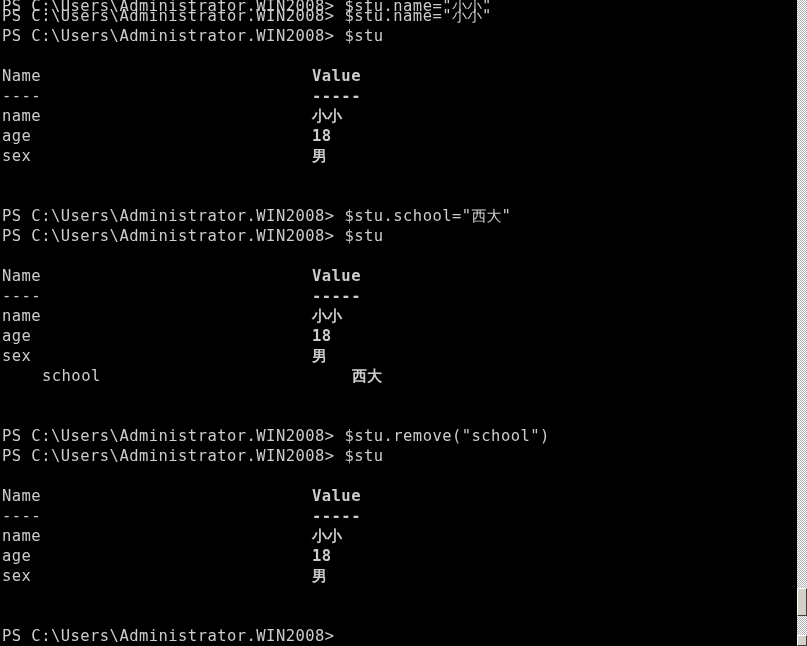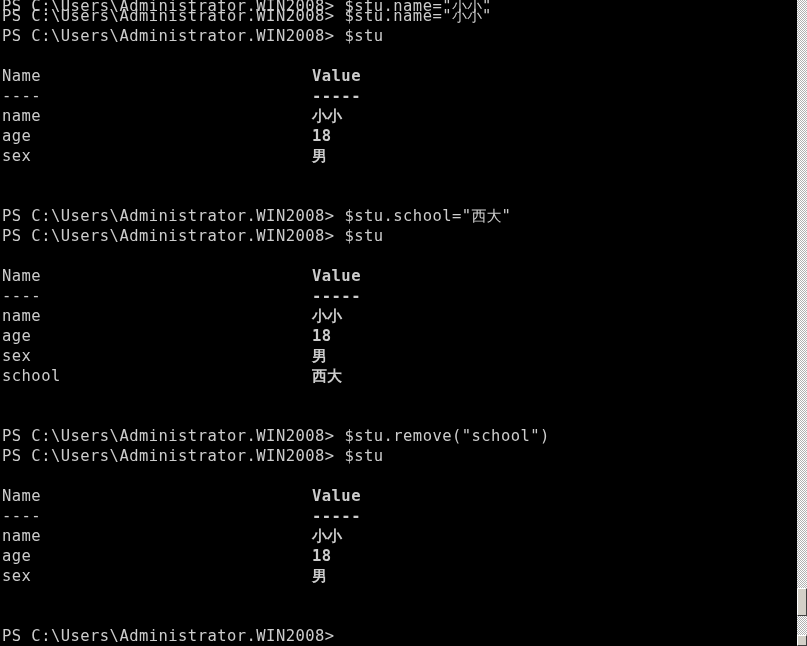--- a/index.html
+++ b/index.html
@@ -112,21 +112,21 @@
       <div class="line" style="top: 166px;"></div>
       <div class="line" style="top: 186px;"></div>
       <div class="line" style="top: 206px;"><span class="seg">PS C:\Users\Administrator.WIN2008&gt;</span><span class="seg"><span> $stu.school="</span><span class="cjk">西大</span><span>"</span></span></div>
       <div class="line" style="top: 226px;"><span class="seg">PS C:\Users\Administrator.WIN2008&gt;</span><span class="seg"> $stu</span></div>
       <div class="line" style="top: 246px;"></div>
       <div class="line" style="top: 266px;"><span class="seg">Name</span><span class="seg col-value">Value</span></div>
       <div class="line" style="top: 286px;"><span class="seg">----</span><span class="seg col-value">-----</span></div>
       <div class="line" style="top: 306px;"><span class="seg">name</span><span class="seg col-value"><span class="cjk">小小</span></span></div>
       <div class="line" style="top: 326px;"><span class="seg">age</span><span class="seg col-value">18</span></div>
       <div class="line" style="top: 346px;"><span class="seg">sex</span><span class="seg col-value"><span class="cjk">男</span></span></div>
-      <div class="line" style="top: 366px;"><span class="seg">school</span><span class="seg col-value"><span class="cjk">西大</span></span></div>
+      <div class="line" style="top: 366px; margin-left: 40px;"><span class="seg">school</span><span class="seg col-value"><span class="cjk">西大</span></span></div>
       <div class="line" style="top: 386px;"></div>
       <div class="line" style="top: 406px;"></div>
       <div class="line" style="top: 426px;"><span class="seg">PS C:\Users\Administrator.WIN2008&gt;</span><span class="seg"> $stu.remove("school")</span></div>
       <div class="line" style="top: 446px;"><span class="seg">PS C:\Users\Administrator.WIN2008&gt;</span><span class="seg"> $stu</span></div>
       <div class="line" style="top: 466px;"></div>
       <div class="line" style="top: 486px;"><span class="seg">Name</span><span class="seg col-value">Value</span></div>
       <div class="line" style="top: 506px;"><span class="seg">----</span><span class="seg col-value">-----</span></div>
       <div class="line" style="top: 526px;"><span class="seg">name</span><span class="seg col-value"><span class="cjk">小小</span></span></div>
       <div class="line" style="top: 546px;"><span class="seg">age</span><span class="seg col-value">18</span></div>
       <div class="line" style="top: 566px;"><span class="seg">sex</span><span class="seg col-value"><span class="cjk">男</span></span></div>

